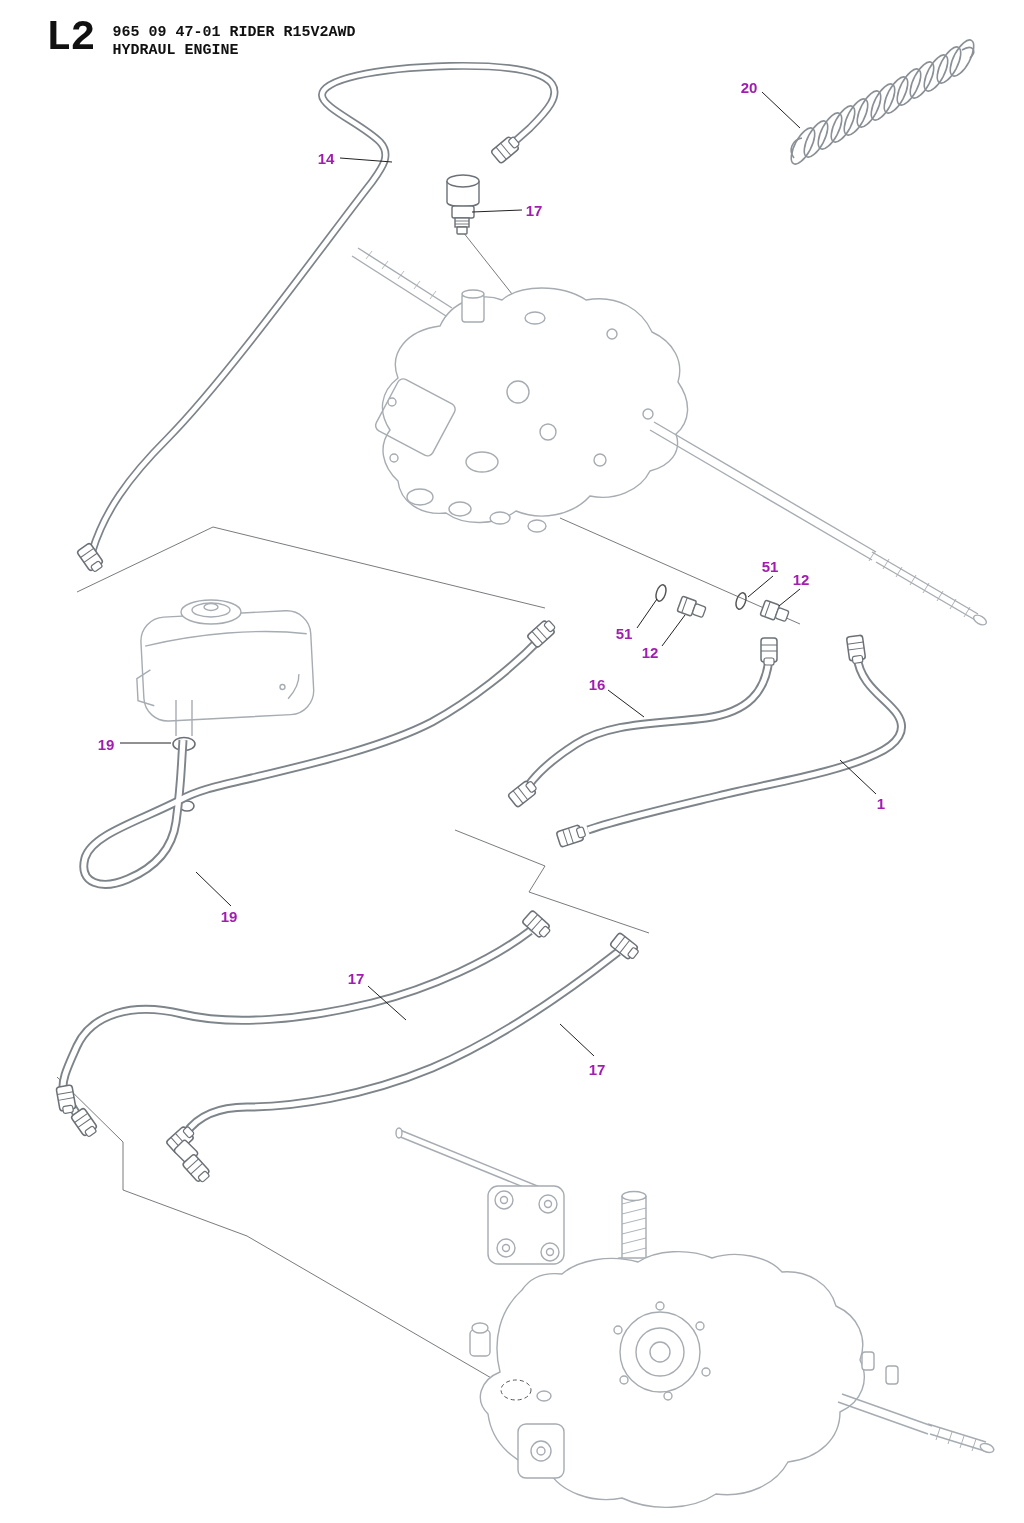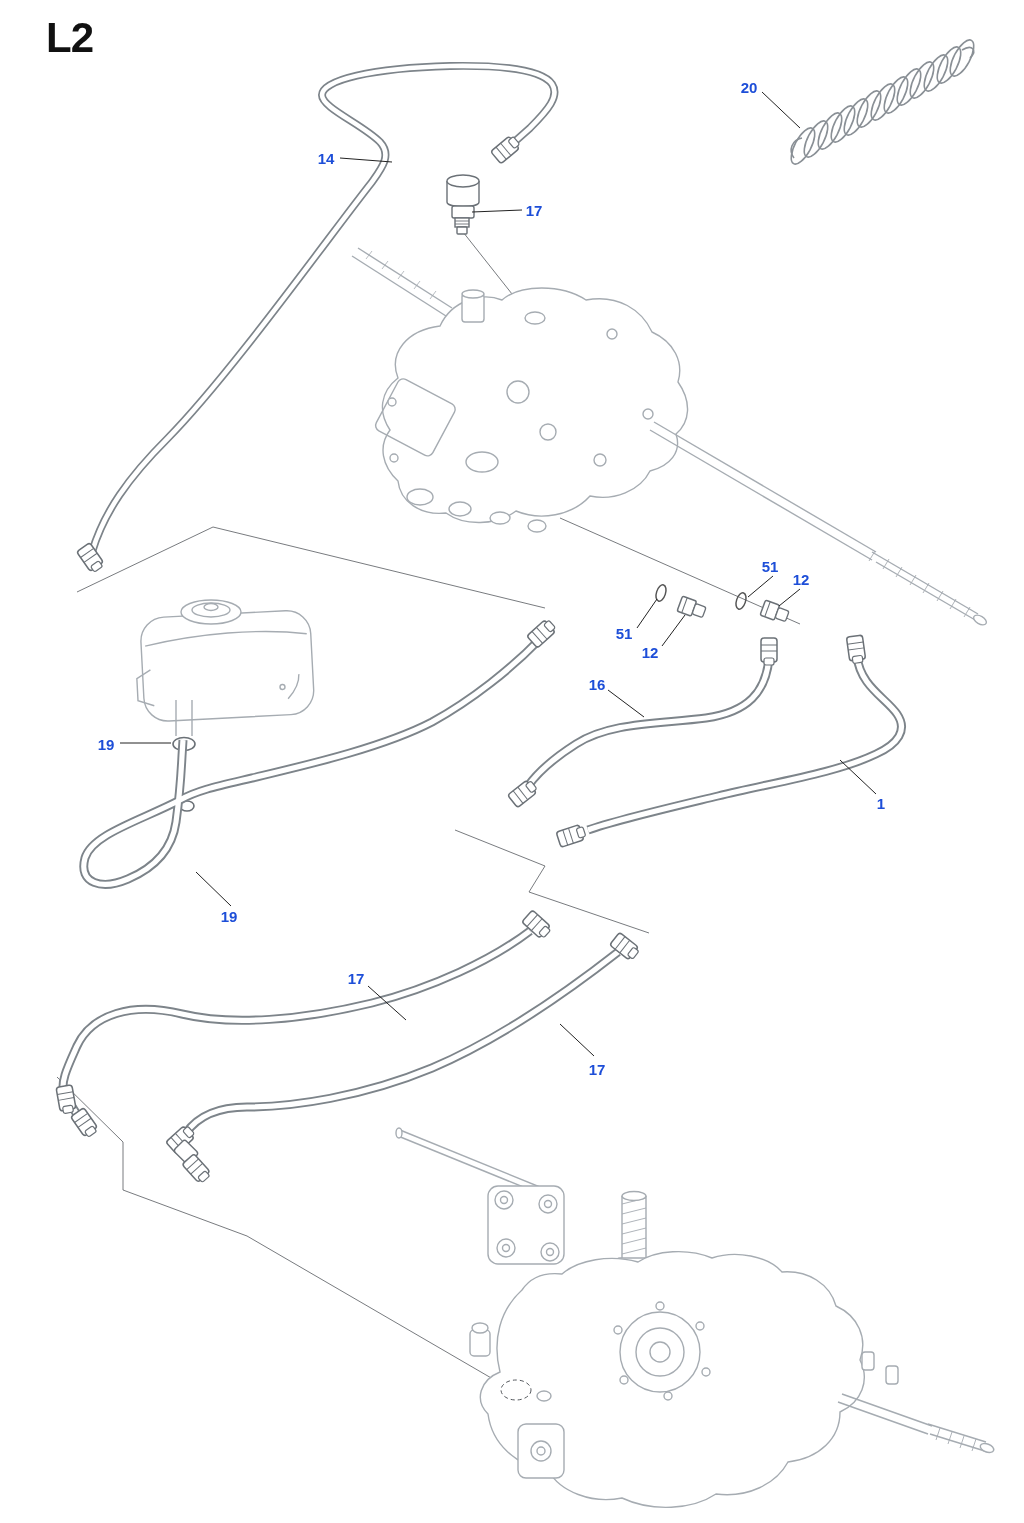--- a/index.html
+++ b/index.html
@@ -1,32 +1,36 @@
 <!DOCTYPE html>
 <html><head>
 <meta charset="utf-8">
 <style>
   html,body{margin:0;padding:0;background:#fff;}
   .stage{position:relative;width:1024px;height:1523px;background:#fff;overflow:hidden;
          font-family:"Liberation Sans",sans-serif;color:#111;}
   .stage svg{position:absolute;left:0;top:0;}
-  .hdr{position:absolute;left:46px;top:18px;display:flex;align-items:flex-start;}
+  .hdr{position:absolute;left:46px;top:18px;display:flex;align-items:flex-start;font-family:Liberation Mono, monospace;}
   .hdr-code{font-size:42px;font-weight:bold;line-height:40px;letter-spacing:-1px;}
   .hdr-text{margin-left:18px;padding-top:6px;}
   .hdr-model{font-size:15px;font-weight:bold;line-height:18px;}
   .hdr-section{font-size:15px;font-weight:bold;line-height:18px;}
-  .callout{position:absolute;transform:translate(-50%,-50%);font-size:15px;font-weight:bold;color:#1d4ed8;white-space:nowrap;}
+  .callout{position:absolute;transform:translate(-50%,-50%);font-size:15px;font-weight:bold;color:#a21caf;white-space:nowrap;}
 </style>
 </head>
 <body>
 
 <div class="stage">
 
   <div class="hdr">
     <div class="hdr-code">L2</div>
+    <div class="hdr-text">
+      <div class="hdr-model">965 09 47-01 RIDER R15V2AWD</div>
+      <div class="hdr-section">HYDRAUL ENGINE</div>
+    </div>
   </div>
 
   <svg width="1024" height="1523" viewBox="0 0 1024 1523">
     <defs>
       <g id="nut">
         <rect x="-12" y="-8" width="24" height="16" rx="3" fill="#fff" stroke="#6b7177" stroke-width="1.5"></rect>
         <line x1="-5" y1="-8" x2="-5" y2="8" stroke="#6b7177" stroke-width="1"></line>
         <line x1="1" y1="-8" x2="1" y2="8" stroke="#6b7177" stroke-width="1"></line>
         <rect x="8" y="-5" width="7" height="10" rx="2" fill="#fff" stroke="#6b7177" stroke-width="1.2"></rect>
       </g>

